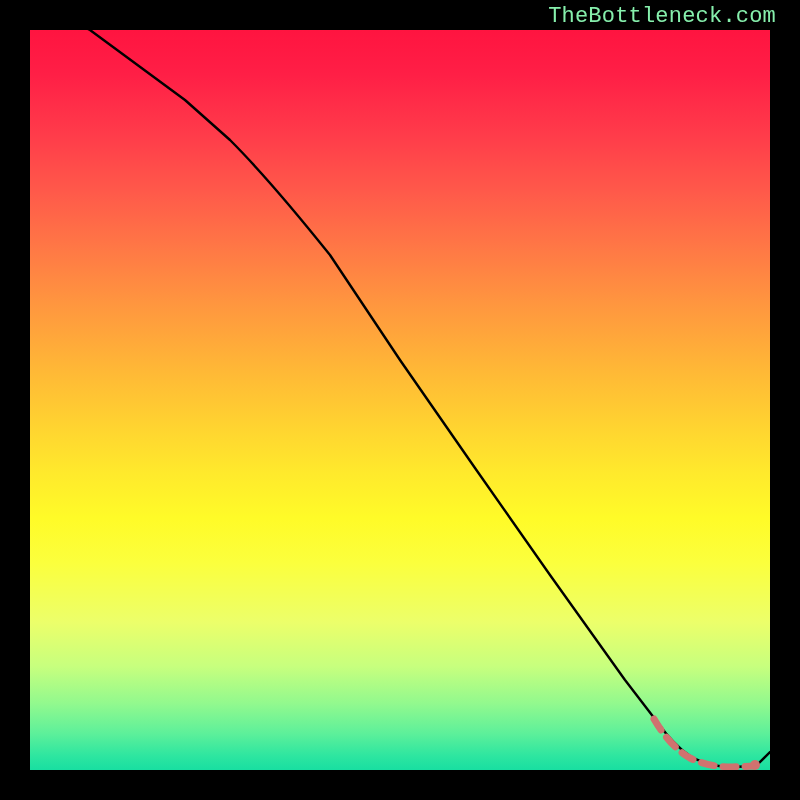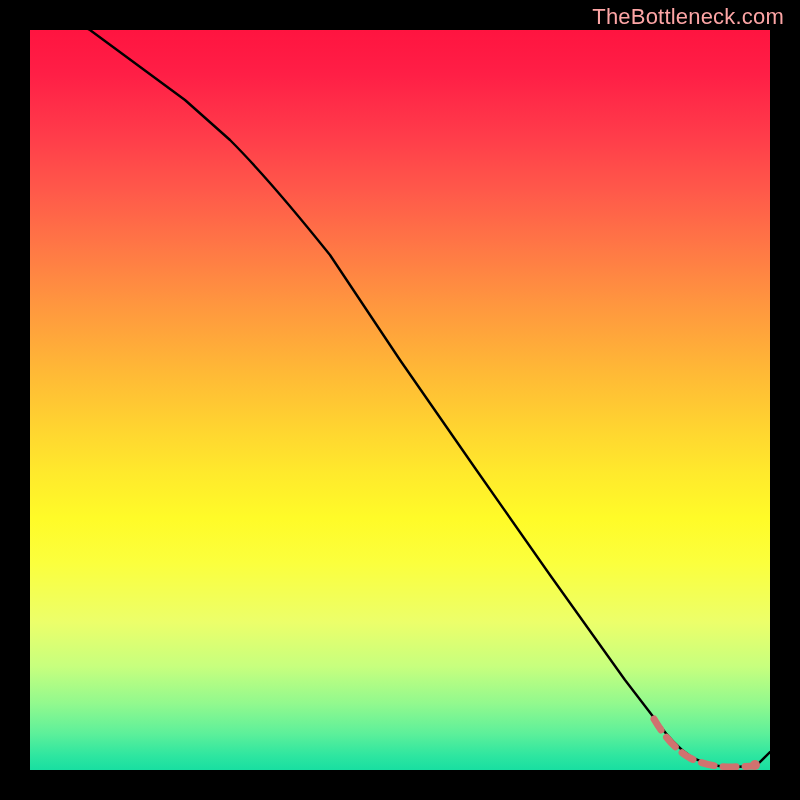--- a/index.html
+++ b/index.html
@@ -12,24 +12,24 @@
   }
   .frame {
     position: relative;
     width: 800px;
     height: 800px;
     background: #000;
   }
   .watermark {
     position: absolute;
     top: 4px;
-    right: 16px;
-    font-family: Liberation Sans, sans-serif;
+    right: 24px;
+    font-family: Liberation Mono, monospace;
     font-size: 22px;
-    color: #fca5a5;
+    color: #86efac;
     letter-spacing: 0.2px;
     z-index: 10;
   }
   .plot {
     position: absolute;
     left: 30px;
     top: 30px;
     width: 740px;
     height: 740px;
     

